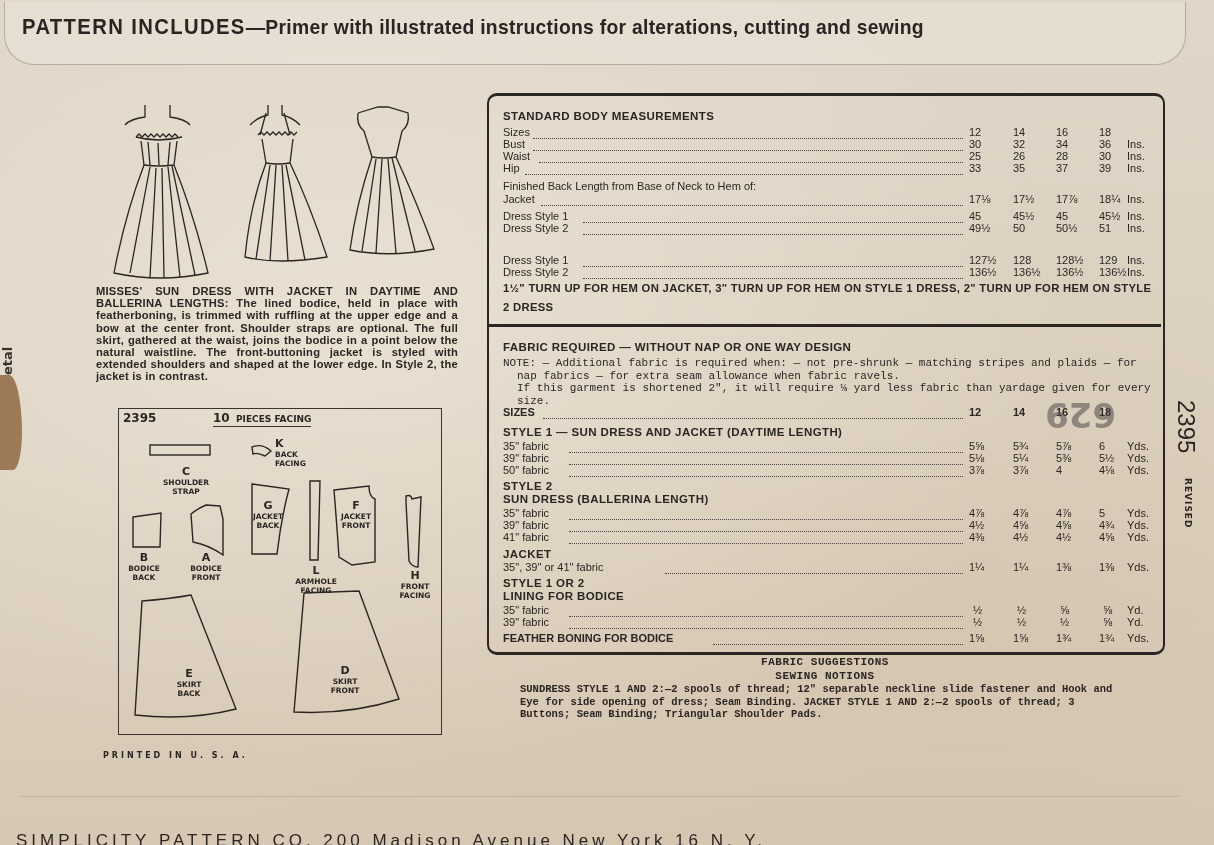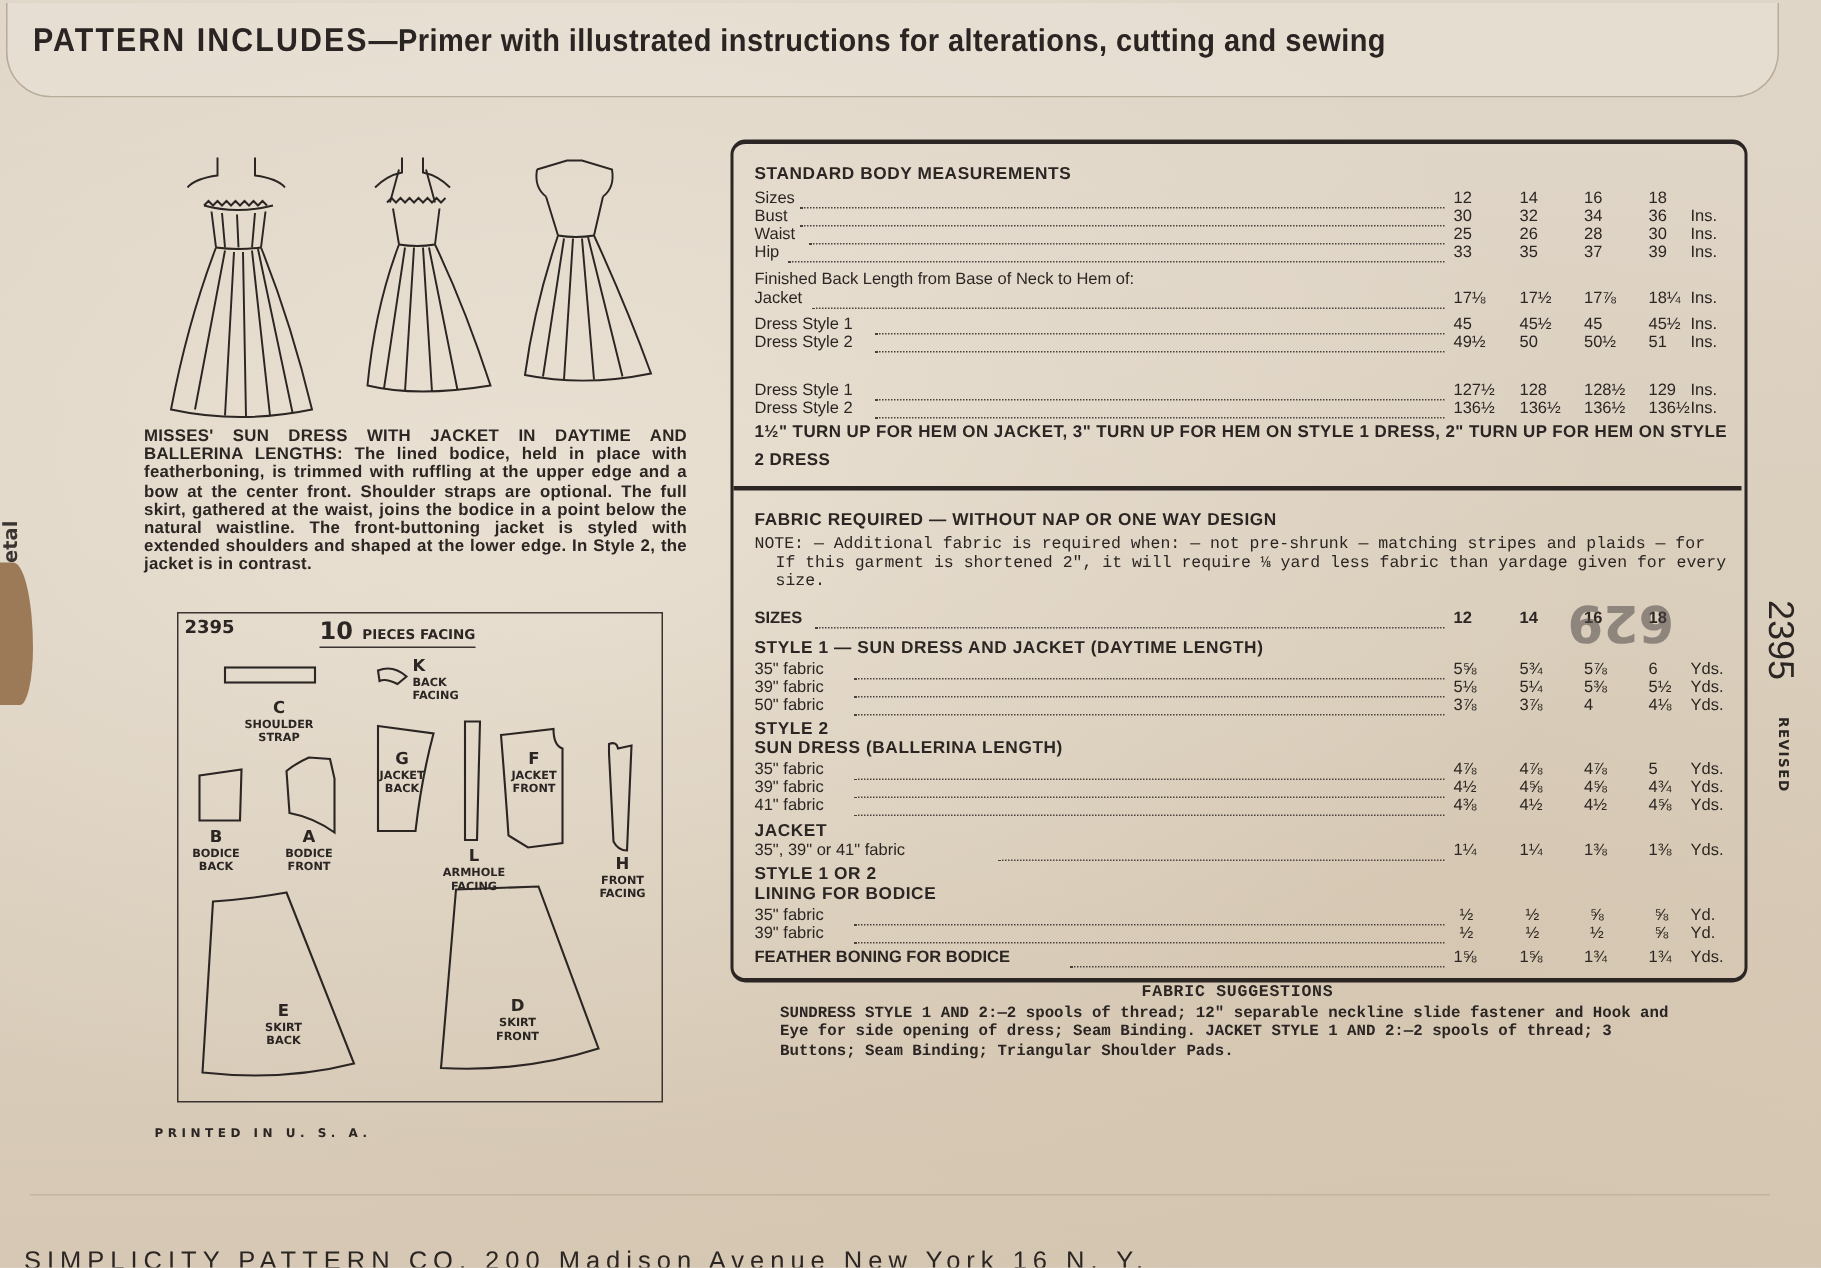--- a/index.html
+++ b/index.html
@@ -47,21 +47,21 @@
     font-size:11.2px; line-height:12.2px; text-align:justify; color:#2b2623;
     letter-spacing:0.2px;
   }
   
   .pieces {
     position:absolute; left:118px; top:408px; width:322px; height:325px;
     border:1.5px solid #3a3330;
   }
   .pieces .num { position:absolute; left:4px; top:2px; font-weight:bold; font-size:12px; }
   .pieces .given { position:absolute; left:94px; top:2px; font-size:9px; font-weight:bold; border-bottom:1px solid #3a3330; padding-bottom:1px; }
-  .pieces .given .big { font-size:16px; }
+  .pieces .given .big { font-size:12px; }
   .plabel { position:absolute; font-size:7.5px; font-weight:bold; text-align:center; line-height:9px; color:#2b2623; }
   .plabel .ltr { display:block; font-size:11px; line-height:13px; }
   .printed {
     position:absolute; left:103px; top:751px; font-size:8px; font-weight:bold;
     letter-spacing:3px; color:#2b2623;
   }
   
   .table-box {
     position:absolute; left:487px; top:93px; width:674px; height:556px;
     border-left:2px solid #2b2623; border-right:2px solid #2b2623;
@@ -274,20 +274,21 @@
         <span class="unit">Ins.</span>
       </div>
 
     <div class="hem-note" style="top:183px">1½" TURN UP FOR HEM ON JACKET, 3" TURN UP FOR HEM ON STYLE 1 DRESS, 2" TURN UP FOR HEM ON STYLE 2 DRESS</div>
 
     <div class="divider" style="top:228px"></div>
 
     <div class="sec-title" style="left:14px;top:245px">FABRIC REQUIRED — WITHOUT NAP OR ONE WAY DESIGN</div>
     <div class="note">
       <span>NOTE: — Additional fabric is required when: — not pre-shrunk — matching stripes and plaids — for</span>
+      <span class="ind">nap fabrics — for extra seam allowance when fabric ravels.</span>
       <span class="ind">If this garment is shortened 2", it will require ⅛ yard less fabric than yardage given for every size.</span>
     </div>
 
     <div class="row bold" style="top:310px">
         <span class="lbl">SIZES</span>
         <span class="dots" style="left:40px;width:420px"></span>
         <span class="v" style="left:466px">12</span>
         <span class="v" style="left:510px">14</span>
         <span class="v" style="left:553px">16</span>
         <span class="v" style="left:596px">18</span>
@@ -394,18 +395,19 @@
         <span class="unit" style="font-weight:normal">Yds.</span>
       </div>
   </div>
 
   <div class="stamp">629</div>
   <div class="side-num">2395</div>
   <div class="side-rev">REVISED</div>
 
   <div class="sug">
     <span class="h">FABRIC SUGGESTIONS</span>
+    <span class="h">SEWING NOTIONS</span>
     <p>SUNDRESS STYLE 1 AND 2:—2 spools of thread; 12" separable neckline slide fastener and Hook and Eye for side opening of dress; Seam Binding. JACKET STYLE 1 AND 2:—2 spools of thread; 3 Buttons; Seam Binding; Triangular Shoulder Pads.</p>
   </div>
 
   <div class="bottom-fold"></div>
   <div class="footer">SIMPLICITY PATTERN CO.    200 Madison Avenue   New York 16  N. Y.</div>
 </div>
 
 </body></html>

